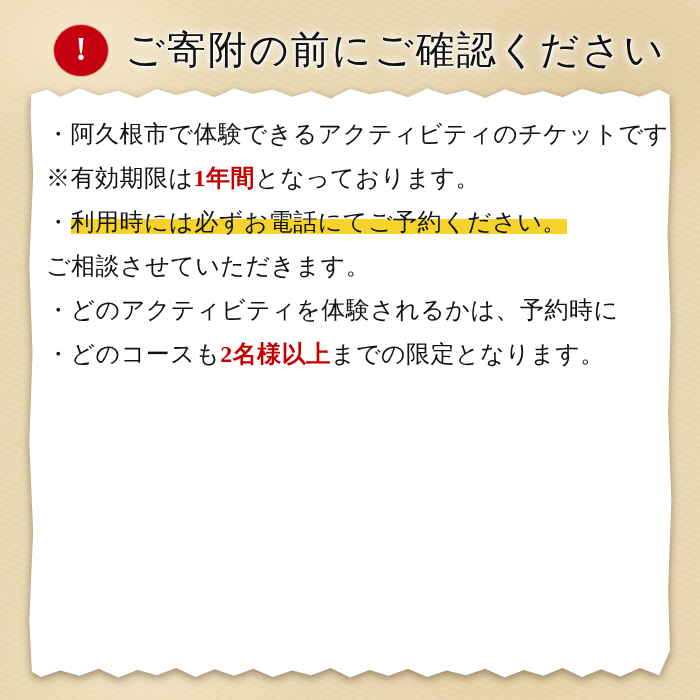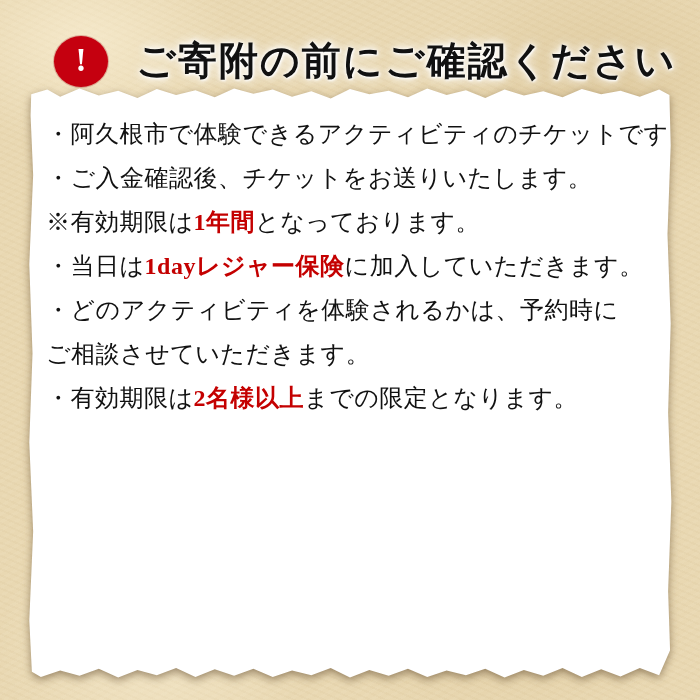--- a/index.html
+++ b/index.html
@@ -27,21 +27,21 @@
     flex:0 0 auto;width:54px;height:51px;border-radius:50%;
     background:var(--accent-red,#c5000f);
     display:flex;align-items:center;justify-content:center;
     box-shadow:0 0 0 1px rgba(160,0,10,.25);
   }
   .bang{
     color:#ffffff;font-size:33px;font-weight:bold;line-height:1;
     transform:translateY(-1px);
   }
   .title{
-    margin:12px;font-size:39px;font-weight:700;color:var(--text,#111111);
+    margin:1px;font-size:39px;font-weight:400;color:var(--text,#111111);
     letter-spacing:2px;white-space:nowrap;
     text-shadow:0 0 4px #ffffff,0 0 8px #ffffff,0 0 14px rgba(255,255,255,.85),1px 1px 2px rgba(255,255,255,.9);
   }
   .paper-wrap{
     position:absolute;left:28px;top:86px;width:644px;height:594px;
     filter:drop-shadow(0 3px 4px rgba(88,64,34,.55));
   }
   .paper{
     width:100%;height:100%;
     background:var(--paper,#ffffff);
@@ -80,22 +80,21 @@
     <span class="alert-circle">
       <span class="bang">!</span>
     </span>
     <h1 class="title">ご寄附の前にご確認ください</h1>
   </header>
 
   <div class="paper-wrap">
     <div class="paper">
       <div class="paper-body">
           <p class="notice-line"><span class="seg seg-normal">・阿久根市で体験できるアクティビティのチケットです。</span></p>
-          <p class="notice-line"><span class="seg seg-normal">・ご入金確認後、チケットをお送りいたします。</span></p>
           <p class="notice-line"><span class="seg seg-normal">※有効期限は</span><span class="seg seg-red">1年間</span><span class="seg seg-normal">となっております。</span></p>
-          <p class="notice-line"><span class="seg seg-normal">・当日は</span><span class="seg seg-red">1dayレジャー保険</span><span class="seg seg-normal">に加入していただきます。</span></p>
+          <p class="notice-line"><span class="seg seg-normal">・</span><span class="seg seg-highlight">利用時には必ずお電話にてご予約ください。</span></p>
+          <p class="notice-line"><span class="seg seg-normal">ご相談させていただきます。</span></p>
           <p class="notice-line"><span class="seg seg-normal">・どのアクティビティを体験されるかは、予約時に</span></p>
-          <p class="notice-line"><span class="seg seg-normal">ご相談させていただきます。</span></p>
-          <p class="notice-line"><span class="seg seg-normal">・有効期限は</span><span class="seg seg-red">2名様以上</span><span class="seg seg-normal">までの限定となります。</span></p>
+          <p class="notice-line"><span class="seg seg-normal">・どのコースも</span><span class="seg seg-red">2名様以上</span><span class="seg seg-normal">までの限定となります。</span></p>
         </div>
     </div>
   </div>
 </div>
 
 </body></html>

